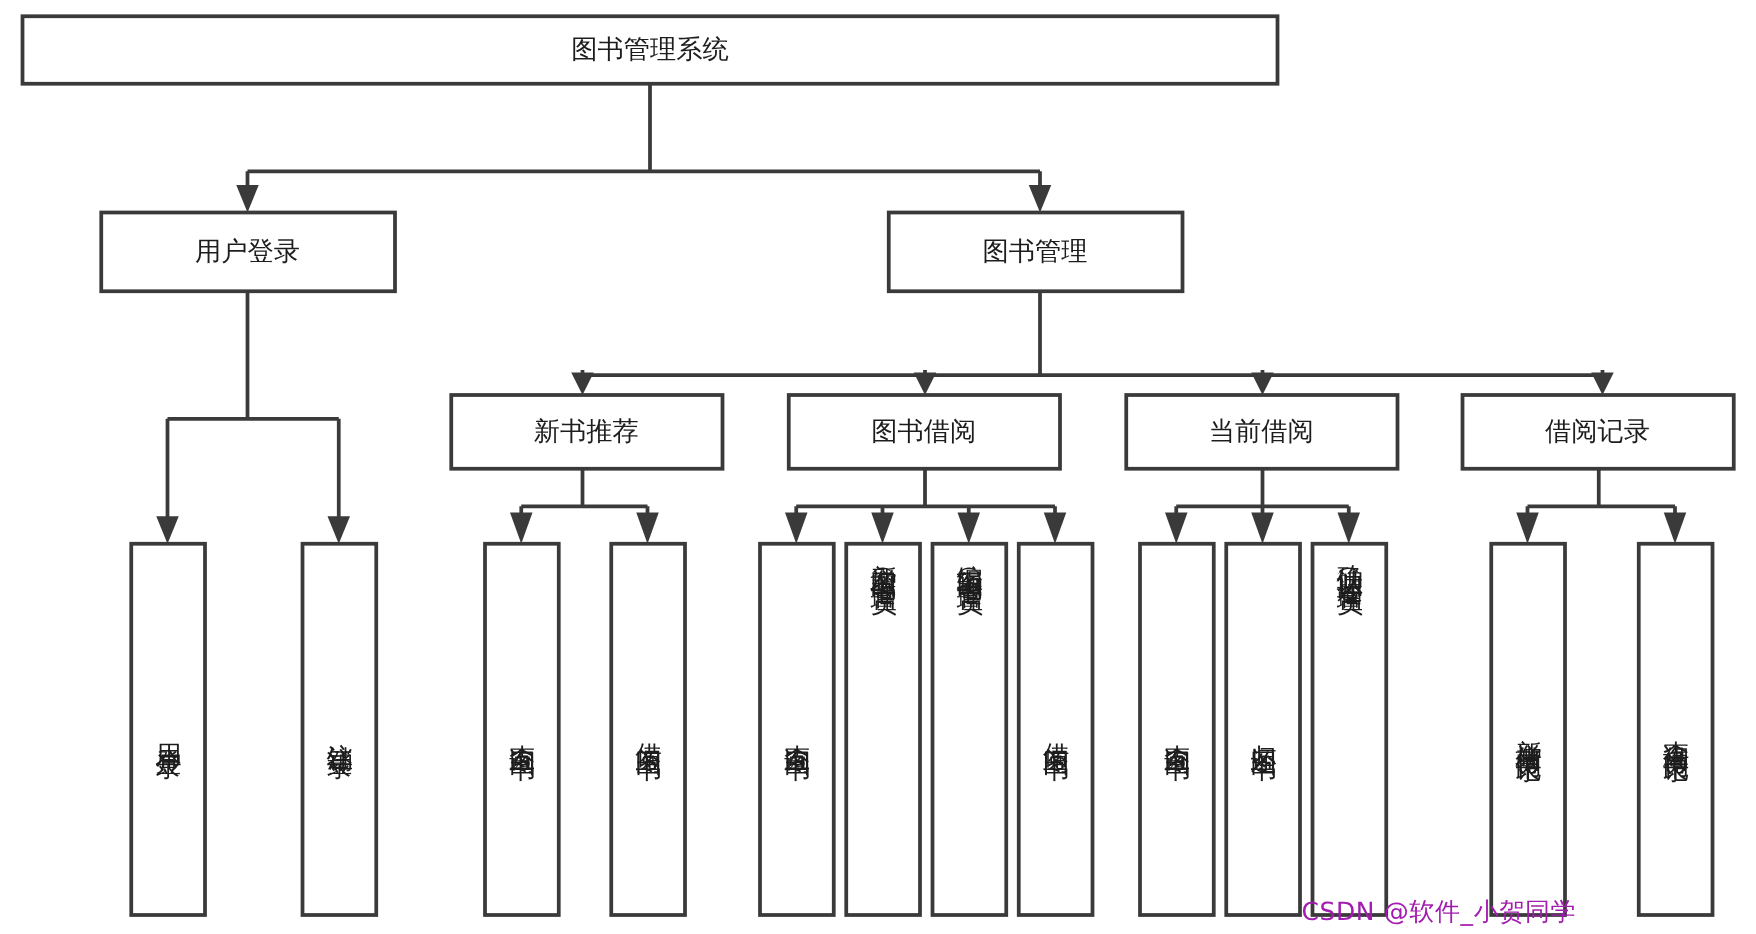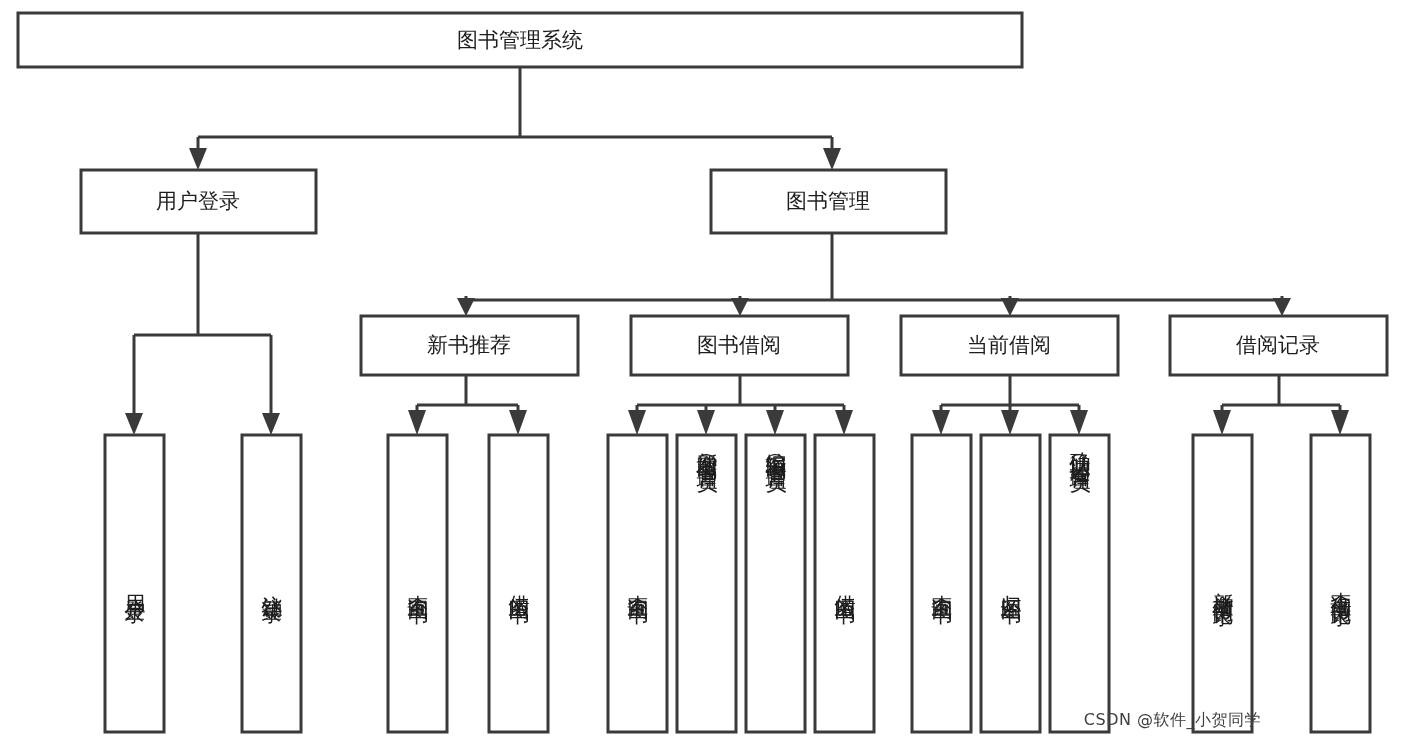--- a/index.html
+++ b/index.html
@@ -61,24 +61,24 @@
     font-size: 21px;
     line-height: 1.18;
     letter-spacing: 3px;
     color: #1d1d1d;
     white-space: nowrap;
     text-align: center;
   }
   .watermark {
     position: absolute;
     right: 8px;
-    bottom: 16px;
-    font-family: "DejaVu Sans", "Liberation Sans", sans-serif;
-    font-size: 16px;
-    color: #404040;
+    bottom: 4px;
+    font-family: "DejaVu Sans", "Liberation Sans", sans-serif;
+    font-size: 20px;
+    color: #a21caf;
     letter-spacing: 0.5px;
     white-space: nowrap;
   }
 </style>
 </head>
 <body>
 
 <div id="diagram-root">
 
   <svg class="canvas" viewBox="0 0 1405 747">

